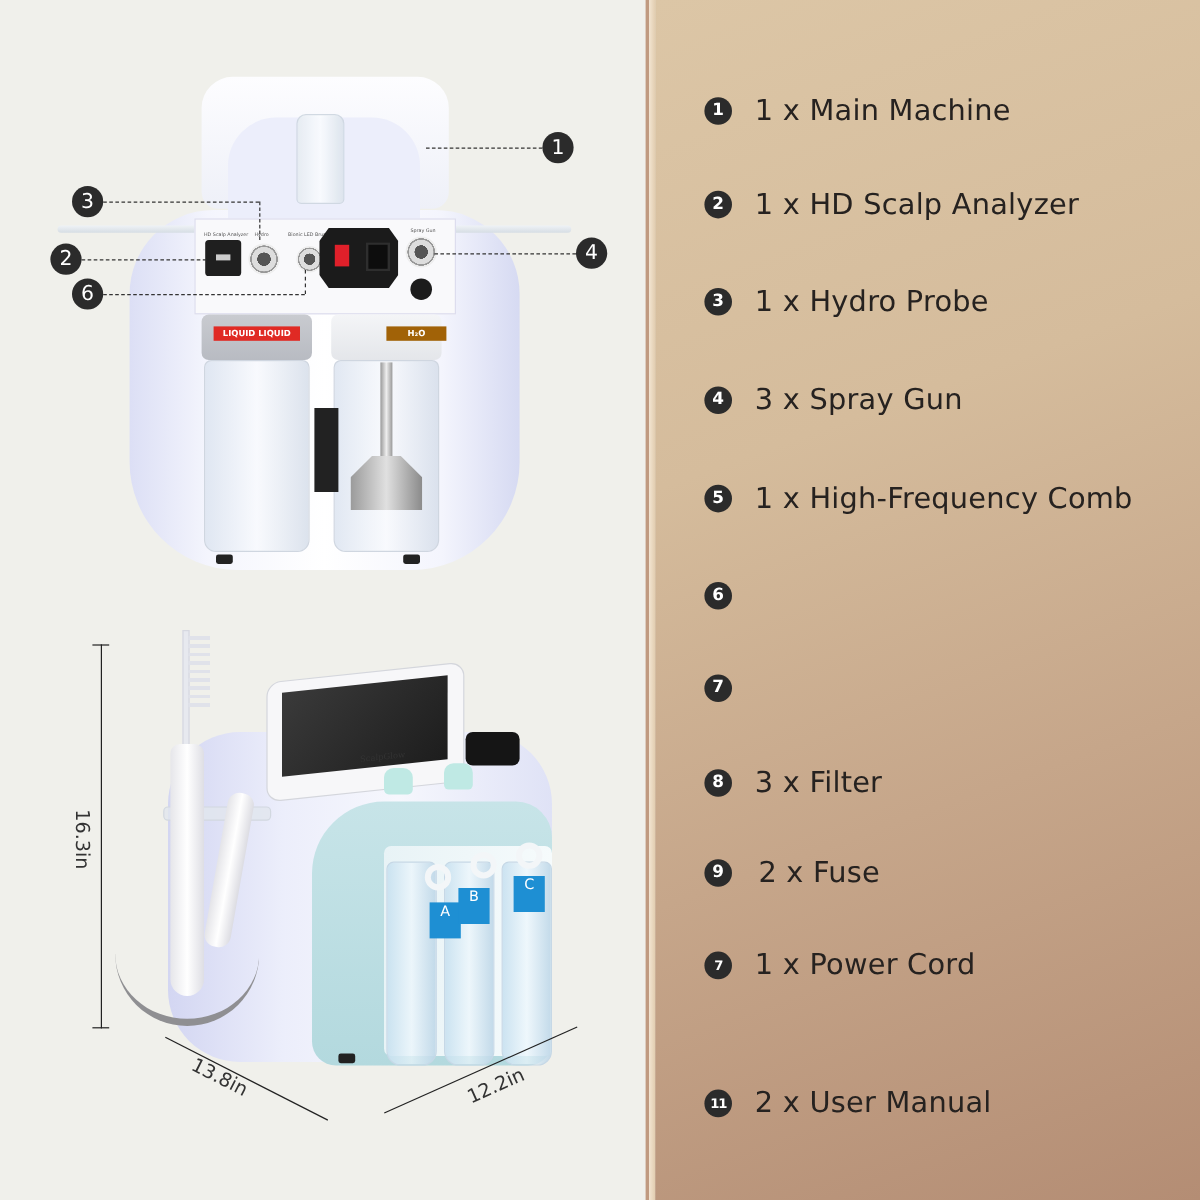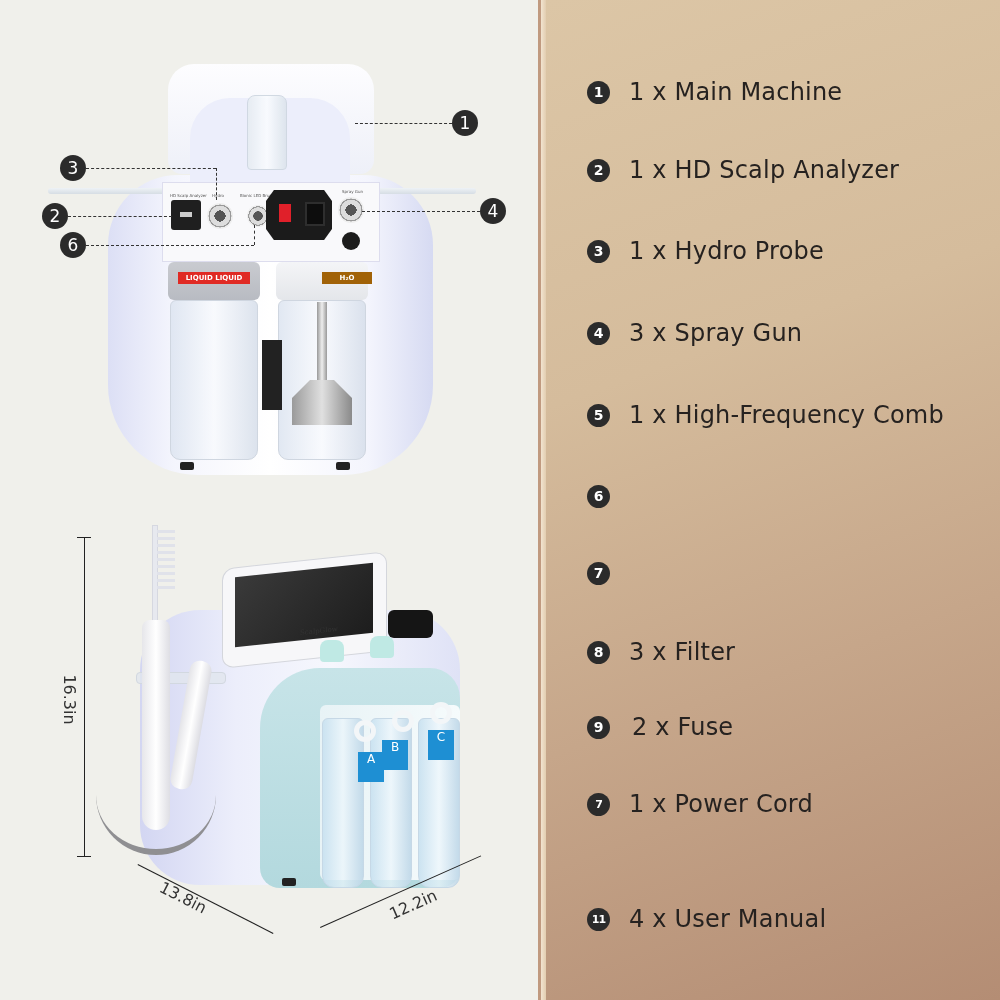--- a/index.html
+++ b/index.html
@@ -211,15 +211,15 @@
   <div class="item" style="top:712px;">
     <span class="badge">9</span>
     <span class="item-text" style="margin-left:22px;">2 x Fuse</span>
   </div>
   <div class="item" style="top:789px;">
     <span class="badge two">7</span>
     <span class="item-text">1 x Power Cord</span>
   </div>
   <div class="item" style="top:904px;">
     <span class="badge two">11</span>
-    <span class="item-text">4 x User Manual</span>
+    <span class="item-text">2 x User Manual</span>
   </div>
 </div>
 
 </body></html>

